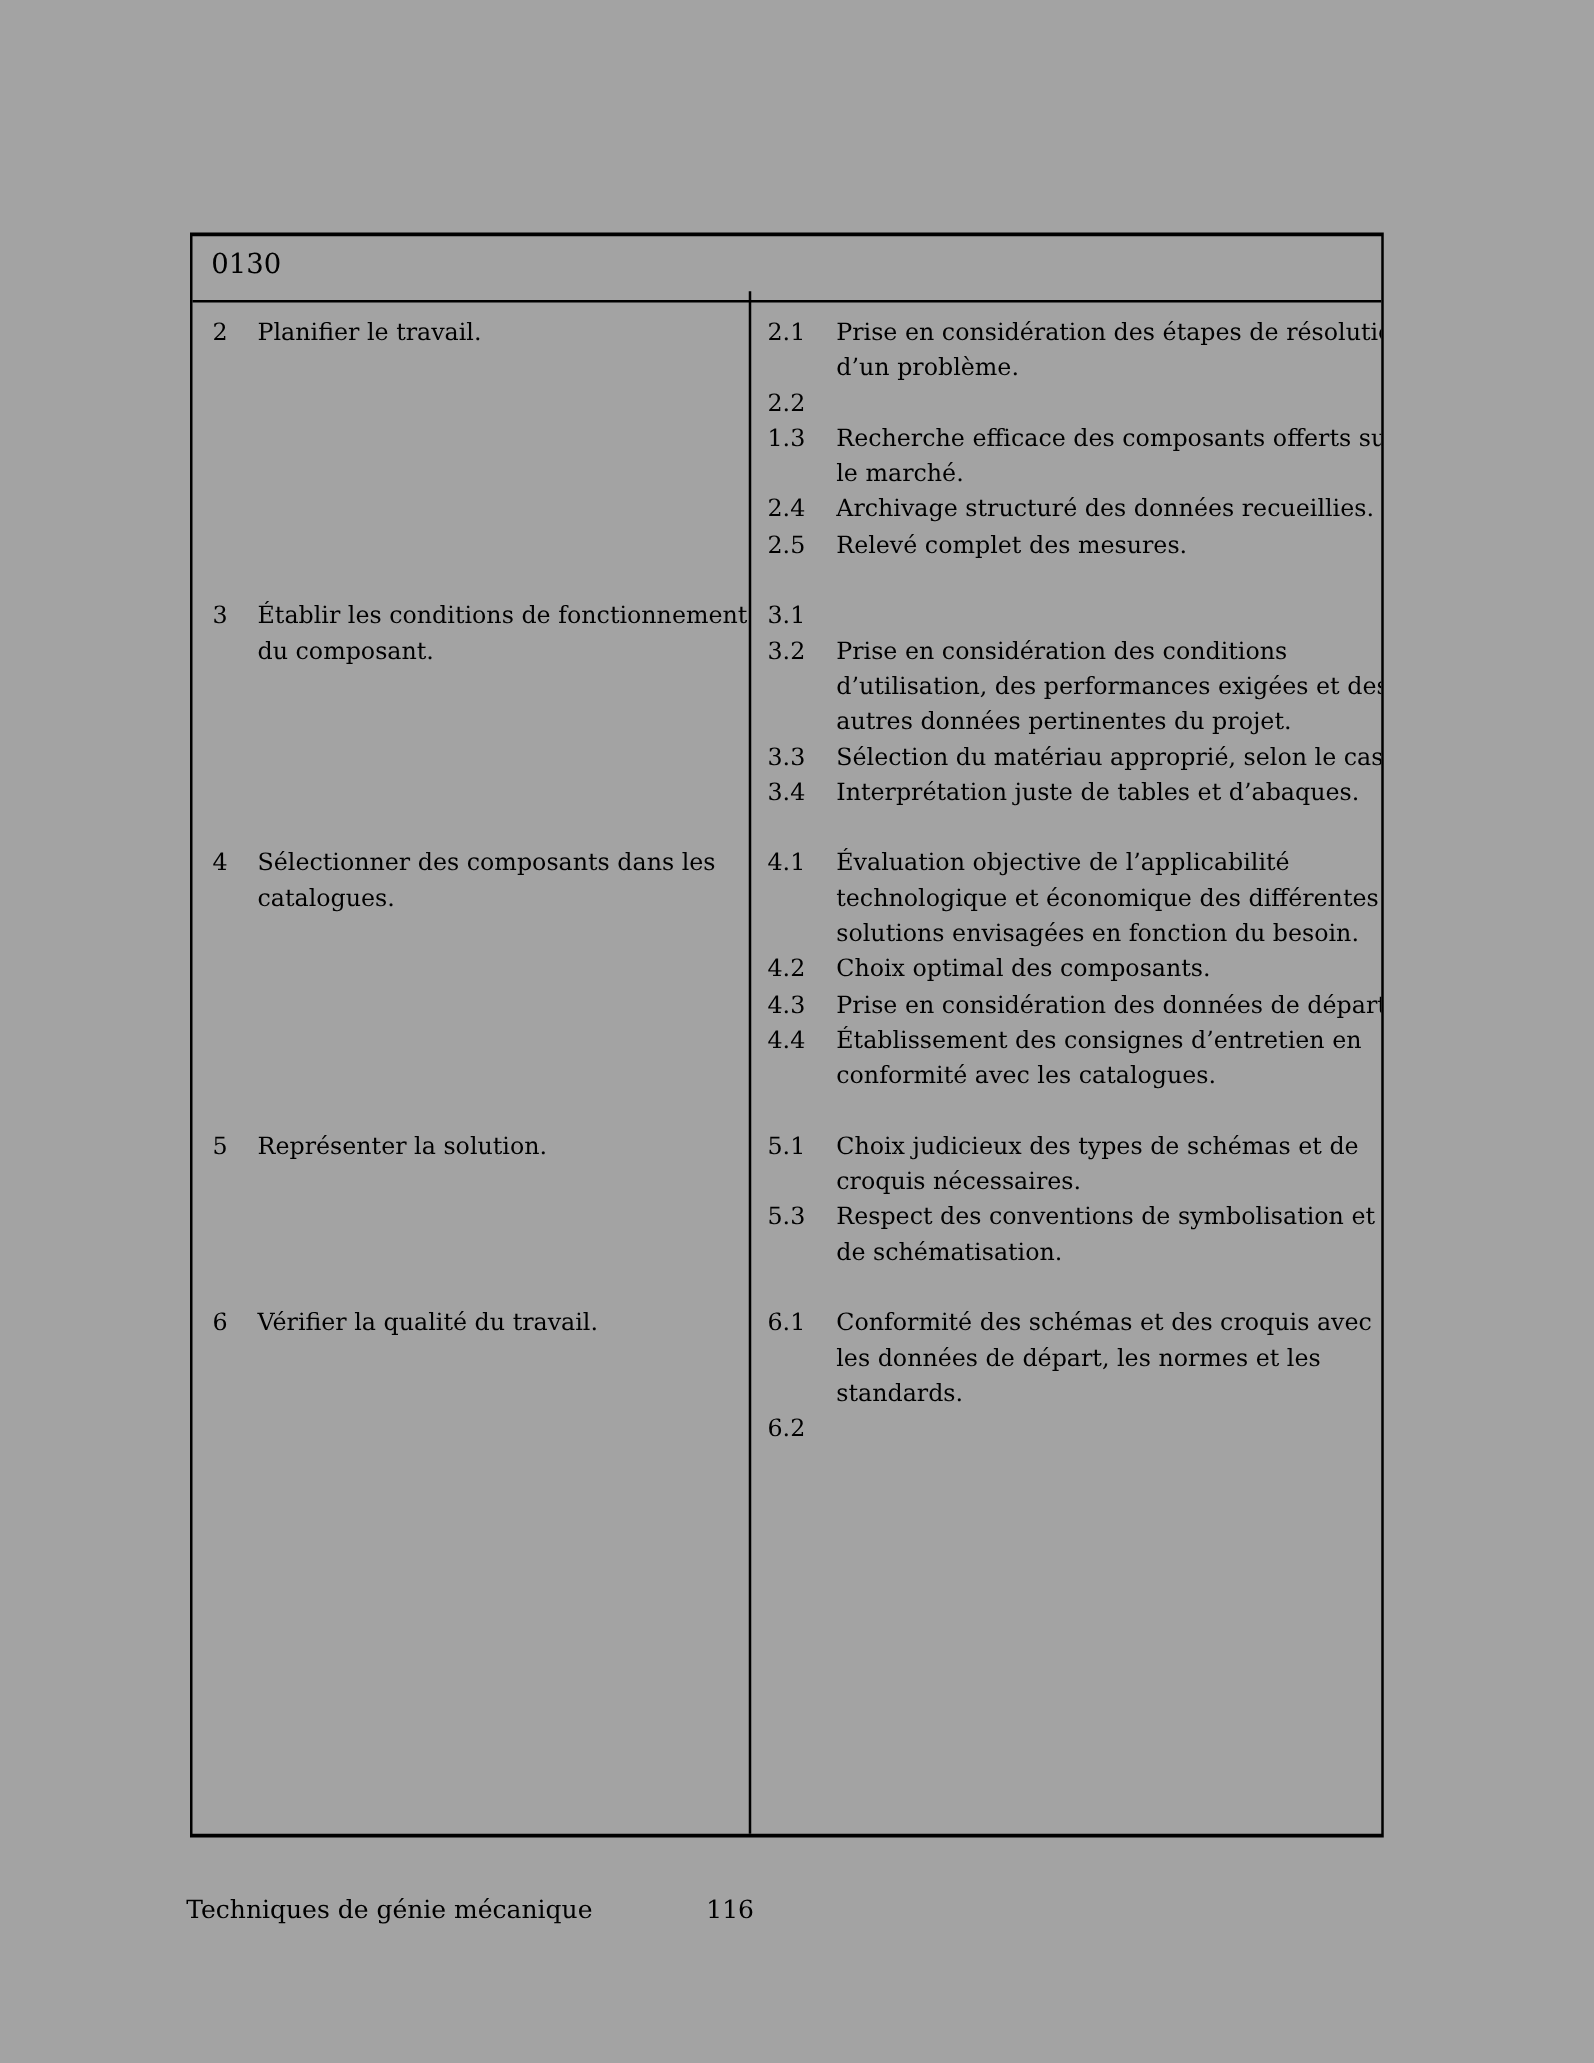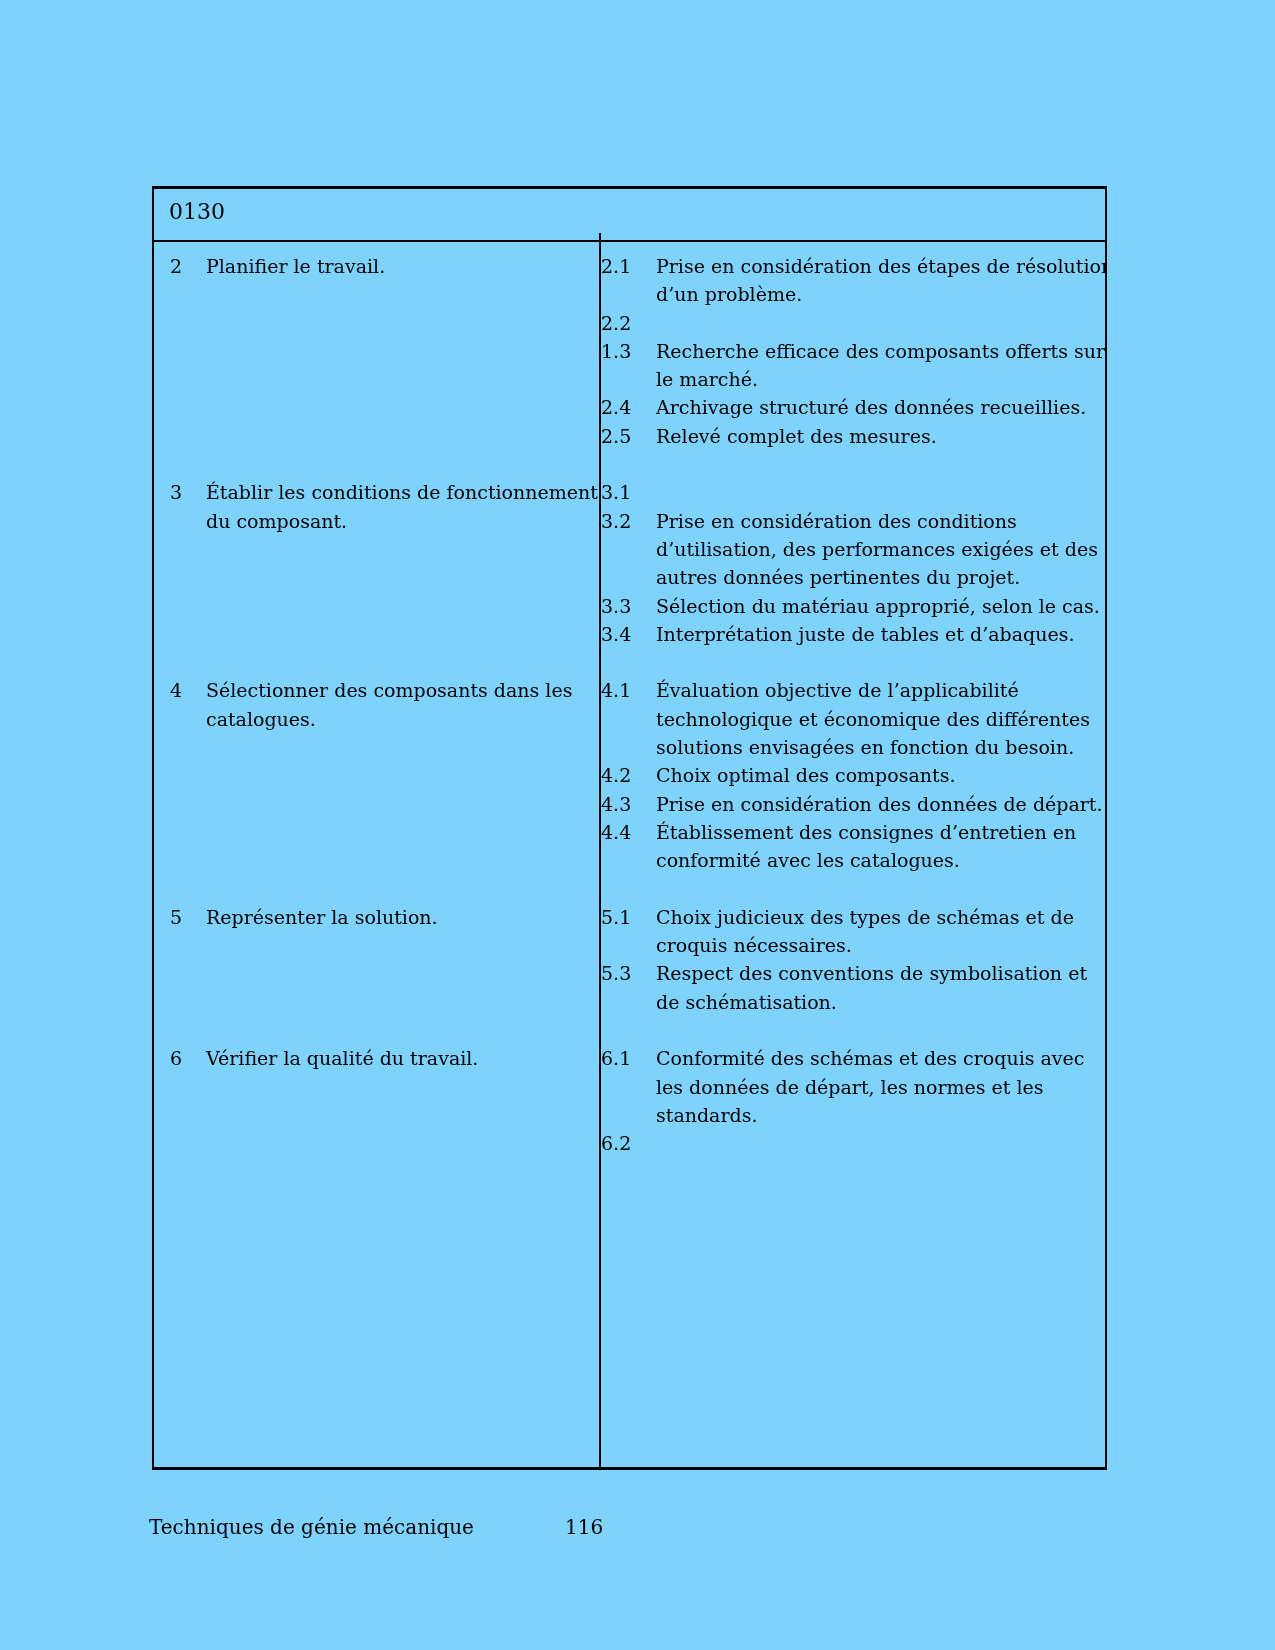--- a/index.html
+++ b/index.html
@@ -4,21 +4,21 @@
 <style>
   html, body {
     margin: 0;
     padding: 0;
     background: #ffffff;
   }
   .page {
     position: relative;
     width: 1275px;
     height: 1650px;
-    background: #7dd3fc;
+    background: #a3a3a3;
     color: #000000;
     font-family: "DejaVu Serif", serif;
     overflow: hidden;
   }
   .comp-table {
     position: absolute;
     left: 152px;
     top: 186px;
     width: 955px;
     height: 1284px;
@@ -65,21 +65,21 @@
     overflow: hidden;
   }
   .onum {
     flex: none;
     width: 36px;
   }
   .otext {
     white-space: pre;
   }
   .crit-cell {
-    padding-left: 0;
+    padding-left: 13px;
     box-sizing: border-box;
     overflow: hidden;
   }
   .crit {
     display: flex;
     align-items: flex-start;
   }
   .cnum {
     flex: none;
     width: 55px;

